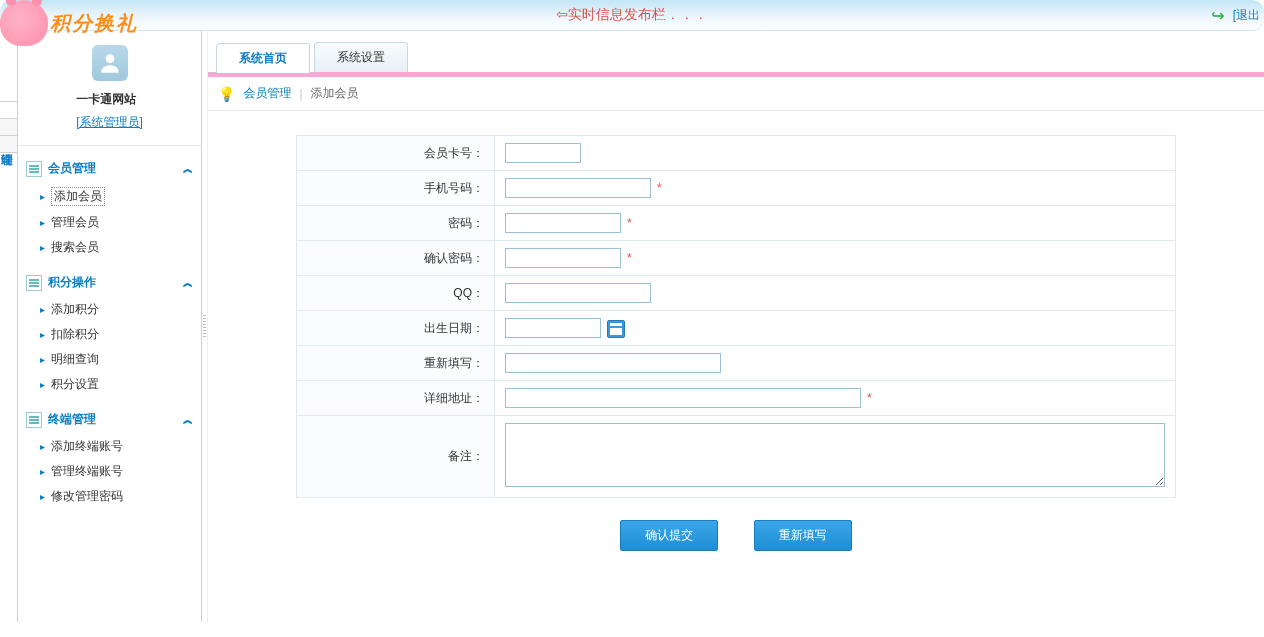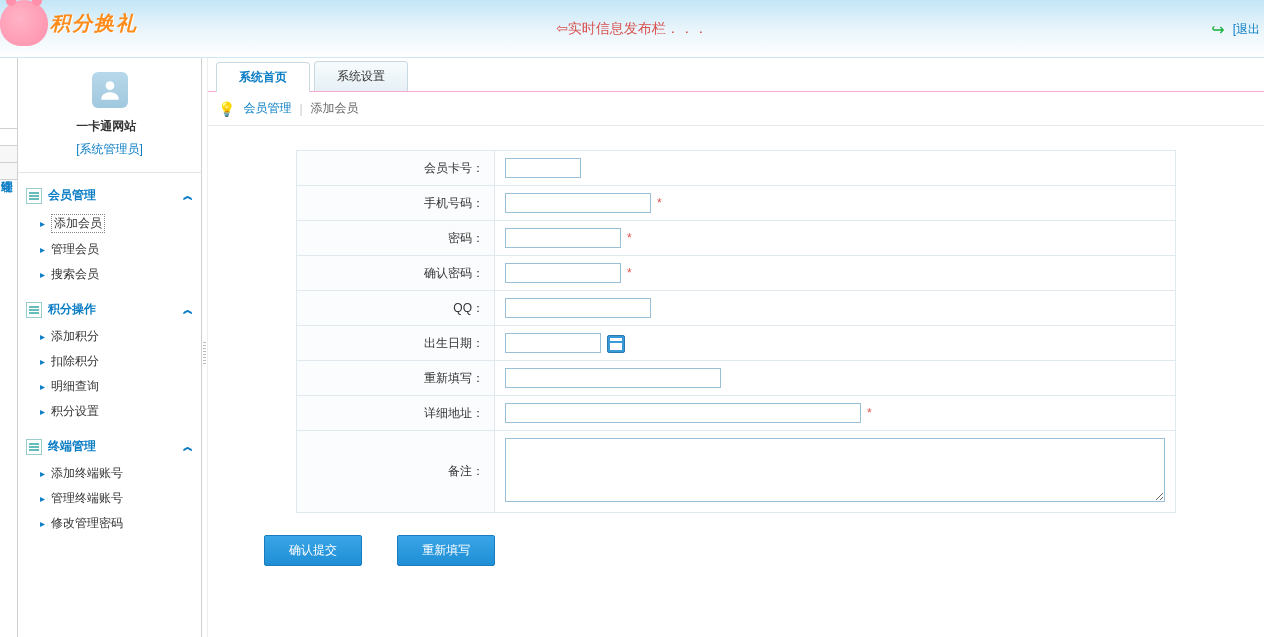--- a/index.html
+++ b/index.html
@@ -1,51 +1,51 @@
 <!DOCTYPE html>
 <html><head>
 <meta charset="utf-8">
 <style>
 * { box-sizing: border-box; margin: 0; padding: 0; }
 body { font-family: "Microsoft YaHei", Arial, sans-serif; font-size: 12px; color: #333; background: #fff; }
-.top-bar { height: 58px; background: linear-gradient(to bottom, #c3e6f7 0%, #e8f4fb 50%, #ffffff 100%); position: relative; border-bottom: 1px solid #d0e8f5; }
+.top-bar { height: 31px; background: linear-gradient(to bottom, #c3e6f7 0%, #e8f4fb 50%, #ffffff 100%); position: relative; border-bottom: 1px solid #d0e8f5; border-radius: 12px; }
 .logo-area { position: absolute; left: 0; top: 0; display: flex; align-items: center; }
 .pig-icon { width: 48px; height: 46px; background: radial-gradient(circle at 40% 40%, #ffb3c6, #ff8fab); border-radius: 50% 50% 45% 45%; position: relative; margin-right: 2px; }
 .pig-icon::before { content: ''; position: absolute; width: 10px; height: 10px; background: #ff8fab; border-radius: 50%; top: -4px; left: 6px; }
 .pig-icon::after { content: ''; position: absolute; width: 10px; height: 10px; background: #ff8fab; border-radius: 50%; top: -4px; right: 6px; }
 .logo-text { font-size: 20px; font-weight: bold; color: #ff8c1a; text-shadow: 1px 1px 0 #fff; font-style: italic; letter-spacing: 2px; }
 .ticker { position: absolute; left: 50%; top: 50%; transform: translate(-50%, -50%); color: #d9534f; font-size: 14px; }
 .top-right { position: absolute; right: 4px; top: 50%; transform: translateY(-50%); display: flex; align-items: center; gap: 8px; color: #0b7dc5; }
 .share-icon { color: #1aaf3a; font-size: 16px; }
 
 .main-wrap { display: flex; height: calc(100vh - 46px); }
 
 .vtabs { width: 18px; background: #fff; border-right: 1px solid #d0d0d0; display: flex; flex-direction: column; padding-top: 70px; }
 .vtab { writing-mode: vertical-rl; padding: 8px 2px; font-size: 12px; color: #0b7dc5; border: 1px solid #d0d0d0; border-left: none; border-right: none; background: #f7f7f7; margin-bottom: -1px; cursor: pointer; text-align: center; }
 .vtab.active { background: #fff; color: #666; }
 
 .left-col { width: 184px; border-right: 1px solid #d0d0d0; background: #fff; }
 .user-card { display: flex; align-items: center; padding: 14px 10px; border-bottom: 1px solid #e5e5e5; gap: 10px; flex-direction: column; }
 .avatar { width: 36px; height: 36px; border-radius: 6px; background: linear-gradient(#b8d8ea, #a0c8de); display: flex; align-items: center; justify-content: center; color: #fff; font-size: 22px; }
 .user-info .site-name { font-weight: bold; color: #333; margin-bottom: 6px; }
-.user-info .role { color: #0b7dc5; }
+.user-info .role { color: #0b7dc5; text-decoration: underline; }
 
 .nav-panel { padding: 8px 4px; }
 .nav-group-head { display: flex; align-items: center; justify-content: space-between; padding: 6px 8px 6px 4px; color: #0b7dc5; font-weight: bold; cursor: pointer; }
 .nav-group-head .ghleft { display: flex; align-items: center; gap: 6px; }
 .gh-icon { width: 16px; height: 16px; display: inline-block; background: #fff; border: 1px solid #9cc; position: relative; }
 .gh-icon::after { content: ''; position: absolute; left: 2px; right: 2px; top: 3px; height: 2px; background: #6bb; box-shadow: 0 3px 0 #6bb, 0 6px 0 #6bb; }
 .collapse-icon { color: #0b7dc5; font-size: 10px; letter-spacing: -4px; }
 .nav-items { list-style: none; padding: 0 0 8px 0; }
 .nav-items li { display: flex; align-items: center; gap: 6px; padding: 4px 4px 4px 18px; color: #333; cursor: pointer; }
 .nav-items li .arrow { color: #0b7dc5; font-size: 10px; }
 .nav-items li.current span.label { border: 1px dotted #888; padding: 0 2px; }
 
 .content-col { flex: 1; display: flex; flex-direction: column; background: #fff; overflow: auto; }
-.tabs-bar { height: 30px; display: flex; align-items: flex-end; padding-left: 8px; border-bottom: 1px solid #f9a8d4; margin-top: 4px; }
+.tabs-bar { height: 30px; display: flex; align-items: flex-end; padding-left: 8px; border-bottom: 5px solid #f9a8d4; margin-top: 16px; }
 .tab { padding: 6px 22px; border: 1px solid #c9d9e2; border-bottom: none; border-radius: 4px 4px 0 0; margin-right: 4px; background: linear-gradient(#f7fbfd, #e6f0f6); color: #333; cursor: pointer; }
 .tab.active { background: #fff; color: #0b7dc5; font-weight: bold; position: relative; top: 1px; }
 
 .breadcrumb { display: flex; align-items: center; gap: 8px; padding: 8px 10px; color: #666; border-bottom: 1px solid #e8e8e8; }
 .bulb { color: #f5c518; font-size: 14px; }
 .bc-sep { color: #ccc; }
 .bc-link { color: #0b7dc5; }
 
 .form-area { padding: 24px 40px; }
 .form-table { width: 880px; border: 1px solid #dfe9ee; border-collapse: collapse; margin: 0 auto; }
@@ -53,21 +53,21 @@
 .form-table td.label { width: 218px; text-align: right; padding: 8px 10px 8px 0; background: #fafcfd; color: #333; border-right: 1px solid #dfe9ee; }
 .form-table td.field { padding: 7px 10px; background: #fff; }
 .form-table input[type=text], .form-table input[type=password] { border: 1px solid #9ac0d8; height: 20px; padding: 0 4px; font-size: 12px; }
 .form-table select { border: 1px solid #9ac0d8; height: 20px; font-size: 12px; }
 .form-table textarea { border: 1px solid #9ac0d8; width: 660px; height: 64px; resize: both; font-size: 12px; padding: 4px; }
 .req { color: #d9534f; margin-left: 6px; }
 .cal-btn { display: inline-block; width: 18px; height: 18px; background: #3a9ad9; border: 1px solid #2a7ab0; border-radius: 2px; vertical-align: middle; margin-left: 6px; position: relative; cursor: pointer; }
 .cal-btn::before { content: ''; position: absolute; left: 2px; right: 2px; top: 2px; height: 3px; background: #fff; }
 .cal-btn::after { content: ''; position: absolute; left: 2px; right: 2px; bottom: 2px; top: 7px; background: #fff; }
 
-.btn-row { padding: 22px 0; }
+.btn-row { text-align: center; padding: 22px 0; }
 .btn { display: inline-block; padding: 6px 24px; background: linear-gradient(#3aa6e8, #1f8ed4); color: #fff; border: 1px solid #1a7cbd; border-radius: 2px; cursor: pointer; margin: 0 16px; font-size: 12px; }
 
 .resize-handle { width: 6px; background: #fff; border-right: 1px solid #eee; cursor: col-resize; position: relative; }
 .resize-handle::after { content: ''; position: absolute; top: 50%; left: 1px; width: 3px; height: 24px; background: repeating-linear-gradient(#bbb 0 1px, transparent 1px 3px); transform: translateY(-50%); }
 </style>
 </head>
 <body>
 
 <div class="top-bar">
   <div class="logo-area">

